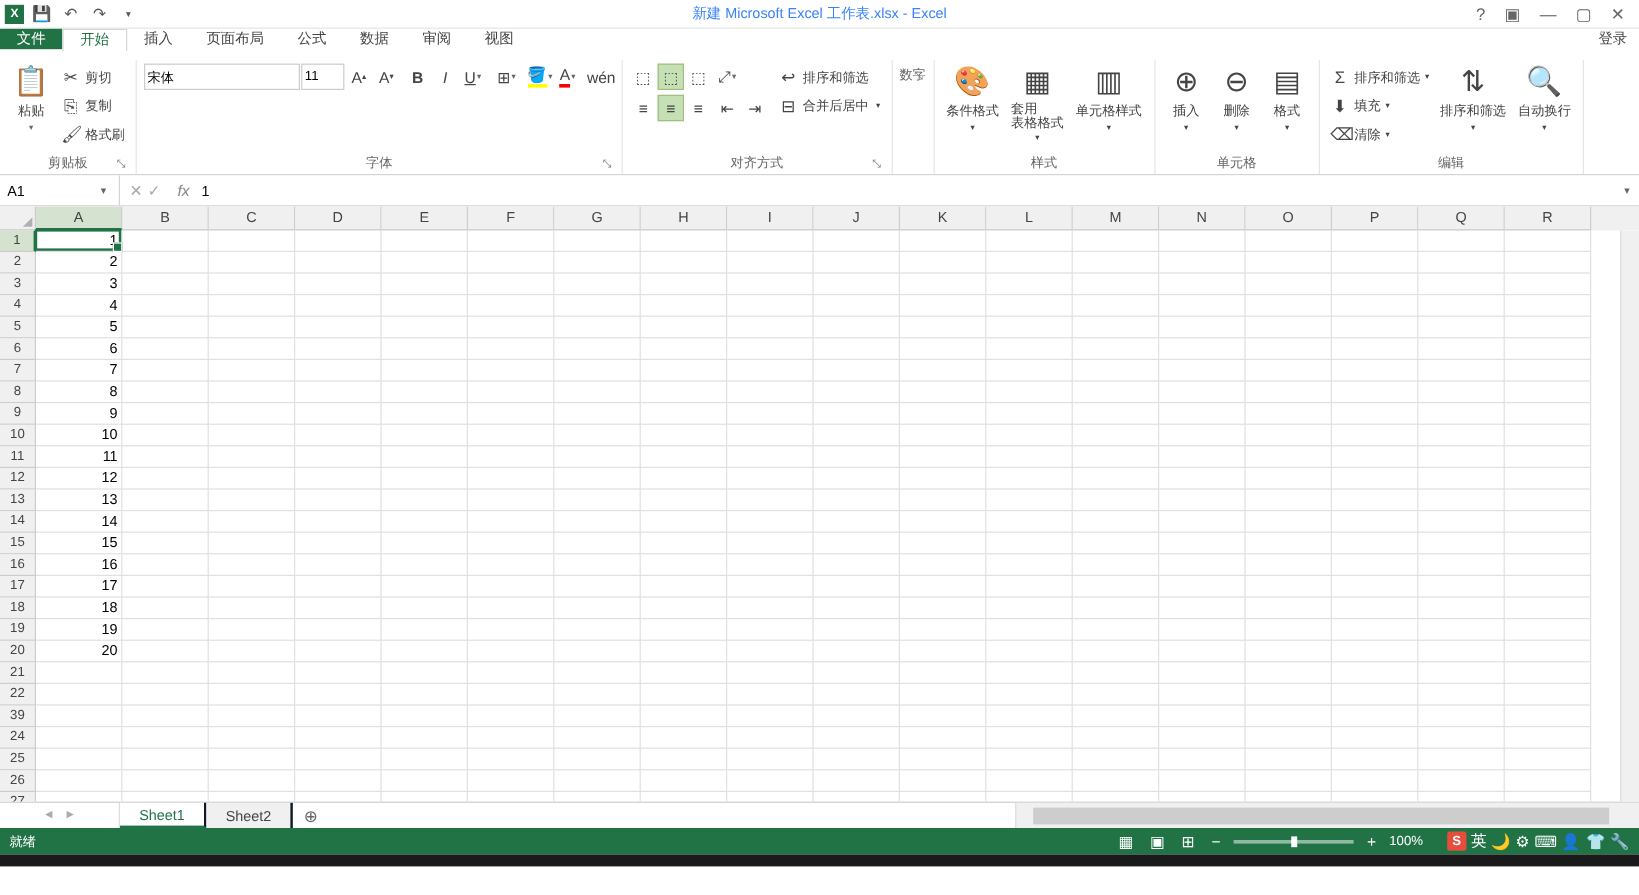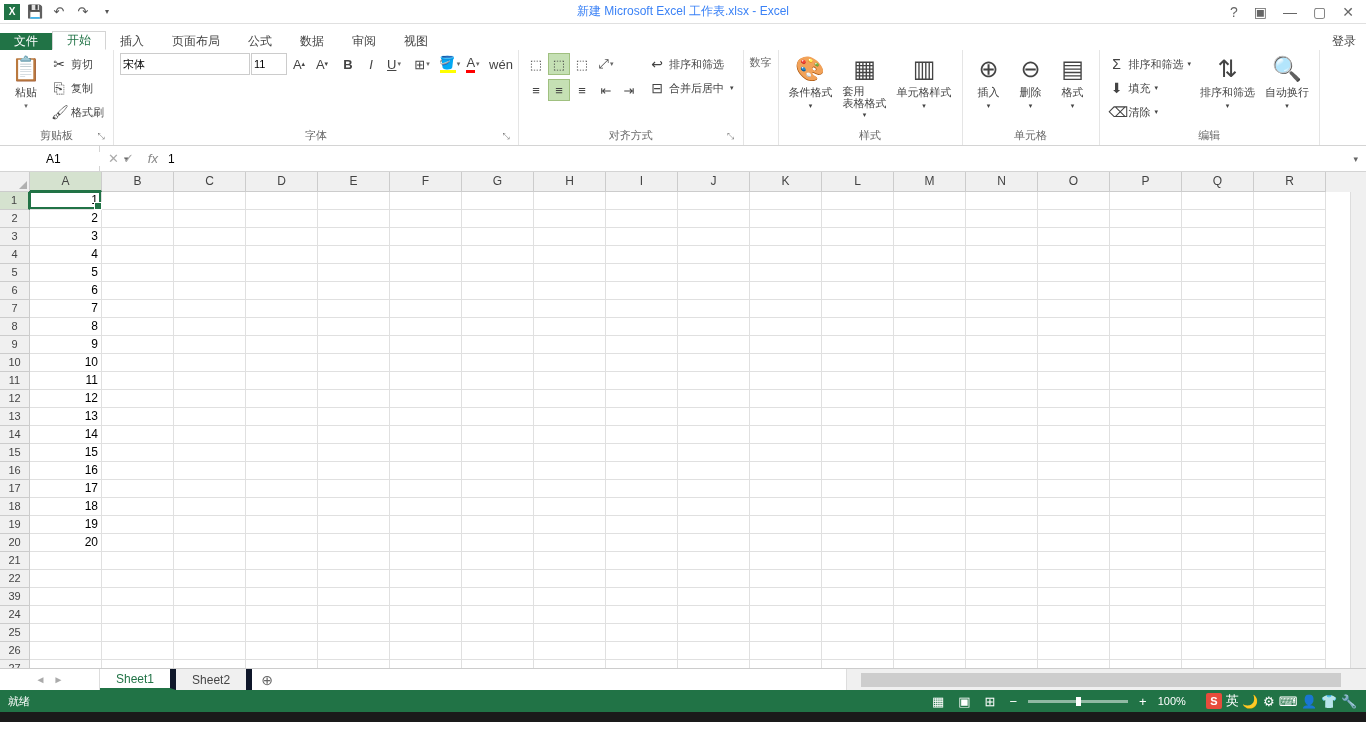--- a/index.html
+++ b/index.html
@@ -8,21 +8,21 @@
 
 .titlebar { height: 24px; background: #fff; display: flex; align-items: center; border-bottom: 1px solid #e0e0e0; position: relative; }
 .titlebar-left { display: flex; align-items: center; padding-left: 4px; gap: 6px; }
 .excel-icon { width: 16px; height: 16px; background: #217346; color: #fff; font-size: 10px; font-weight: bold; display: flex; align-items: center; justify-content: center; }
 .qat-btn { width: 18px; height: 18px; display: flex; align-items: center; justify-content: center; cursor: pointer; color: #555; font-size: 13px; }
 .titlebar-center { position: absolute; left: 50%; transform: translateX(-50%); color: #3b82f6; font-size: 12px; }
 .titlebar-right { margin-left: auto; display: flex; gap: 8px; padding-right: 8px; color: #666; }
 .titlebar-right span { cursor: pointer; padding: 0 4px; font-size: 14px; }
 
 
-.ribbon-tabs { height: 26px; background: #fff; display: flex; align-items: flex-end; position: relative; }
+.ribbon-tabs { height: 26px; background: #fff; display: flex; align-items: flex-start; position: relative; }
 .ribbon-tab { padding: 0 14px; display: flex; align-items: center; cursor: pointer; color: #444; font-size: 12px; }
 .ribbon-tab.file { background: #217346; color: #fff; }
 .ribbon-tab.active { border: 1px solid #d4d4d4; border-bottom: 1px solid #fff; color: #217346; background: #fff; position: relative; z-index: 2; }
 .ribbon-signin { margin-left: auto; padding: 0 10px; display: flex; align-items: center; color: #444; cursor: pointer; }
 
 
 .ribbon { height: 96px; background: #fff; border-bottom: 1px solid #d4d4d4; display: flex; position: relative; }
 .ribbon-group { border-right: 1px solid #e5e5e5; padding: 3px 6px 0 6px; display: flex; flex-direction: column; }
 .ribbon-group-content { flex: 1; display: flex; align-items: flex-start; gap: 2px; }
 .ribbon-group-label { text-align: center; color: #666; font-size: 11px; padding: 2px 0; position: relative; }
@@ -36,21 +36,21 @@
 .font-name { width: 130px; }
 .font-size { width: 36px; }
 .icon-btn { width: 22px; height: 22px; display: flex; align-items: center; justify-content: center; cursor: pointer; color: #444; font-size: 13px; border: 1px solid transparent; }
 .icon-btn.active { background: #c5e0b4; border: 1px solid #a0c080; }
 .icon-btn .dd { font-size: 7px; margin-left: 1px; color: #666; }
 .btn-row { display: flex; gap: 1px; align-items: center; }
 .number-select { border: 1px solid #ccc; height: 22px; width: 115px; font-size: 11px; }
 
 
 .formula-bar { height: 26px; border-bottom: 1px solid #d4d4d4; display: flex; align-items: center; background: #fff; }
-.name-box { width: 100px; border-right: 1px solid #d4d4d4; height: 100%; display: flex; align-items: center; padding-left: 40px; }
+.name-box { width: 100px; border-right: 1px solid #d4d4d4; height: 100%; display: flex; align-items: center; }
 .name-box input { border: none; width: 80px; padding: 0 6px; font-size: 12px; outline: none; }
 .name-box .dd { color: #666; cursor: pointer; padding: 0 4px; font-size: 9px; }
 .fb-btns { display: flex; gap: 4px; padding: 0 8px; color: #aaa; }
 .fb-btns span { cursor: pointer; font-size: 13px; }
 .fx { font-style: italic; color: #888; font-size: 13px; padding: 0 6px; }
 .formula-input { flex: 1; border: none; outline: none; font-size: 12px; padding: 0 4px; }
 .fb-expand { padding: 0 8px; color: #666; cursor: pointer; font-size: 9px; }
 
 
 .grid-area { position: relative; height: 496px; overflow: hidden; }
@@ -67,21 +67,21 @@
 .cell-row { display: flex; height: 18px; }
 .cell { width: 72px; border-right: 1px solid #e0e0e0; border-bottom: 1px solid #e0e0e0; font-size: 12px; padding: 0 3px; line-height: 17px; text-align: right; color: #000; }
 .active-cell { position: absolute; border: 2px solid #217346; pointer-events: none; left: -1px; top: -1px; width: 72px; height: 18px; }
 .active-cell::after { content: ""; position: absolute; right: -3px; bottom: -3px; width: 6px; height: 6px; background: #217346; border: 1px solid #fff; }
 .vscroll { position: absolute; right: 0; top: 20px; bottom: 0; width: 16px; background: #f0f0f0; border-left: 1px solid #ddd; }
 
 
 .sheet-bar { height: 22px; background: #fff; border-top: 1px solid #ccc; display: flex; align-items: stretch; }
 .sheet-nav { width: 100px; display: flex; align-items: center; justify-content: center; gap: 8px; color: #aaa; border-right: 1px solid #ddd; }
 .sheet-nav span { cursor: pointer; font-size: 10px; }
-.sheet-tab { padding: 0 16px; border-right: 6px solid #0f172a; display: flex; align-items: center; font-size: 12px; cursor: pointer; background: #f0f0f0; color: #444; }
+.sheet-tab { padding: 0 16px; border-right: 2px solid #0f172a; display: flex; align-items: center; font-size: 12px; cursor: pointer; background: #f0f0f0; color: #444; }
 .sheet-tab.active { background: #fff; border-bottom: 2px solid #217346; color: #217346; }
 .sheet-add { width: 30px; display: flex; align-items: center; justify-content: center; cursor: pointer; color: #666; font-size: 14px; }
 .hscroll { margin-left: auto; width: 520px; background: #f0f0f0; border-left: 1px solid #ddd; display: flex; align-items: center; position: relative; }
 .hscroll .thumb { position: absolute; left: 14px; width: 480px; height: 14px; background: #cdcdcd; }
 
 
 .status-bar { height: 22px; background: #217346; color: #fff; display: flex; align-items: center; padding: 0 8px; font-size: 11px; }
 .status-right { margin-left: auto; display: flex; align-items: center; gap: 8px; }
 .view-btn { cursor: pointer; padding: 0 3px; font-size: 13px; }
 .zoom-slider { width: 100px; height: 3px; background: rgba(255,255,255,0.5); position: relative; cursor: pointer; }

